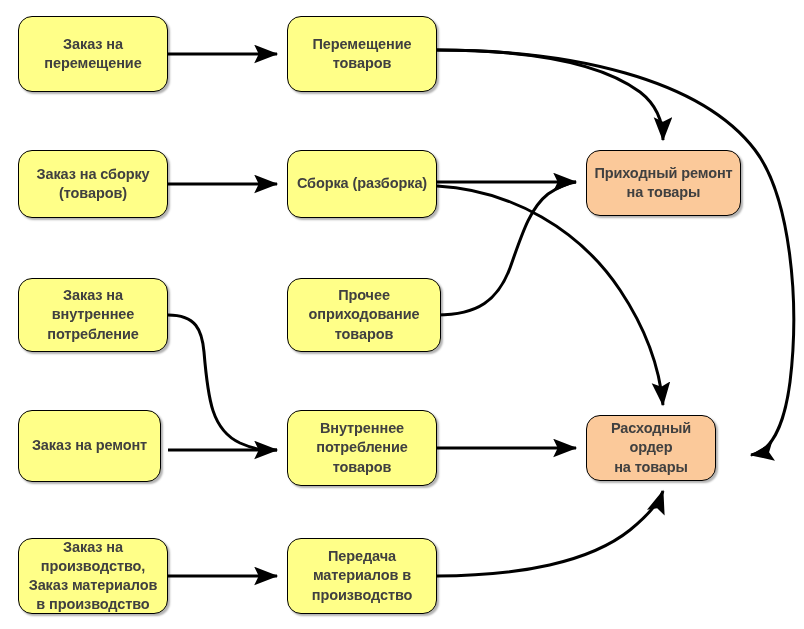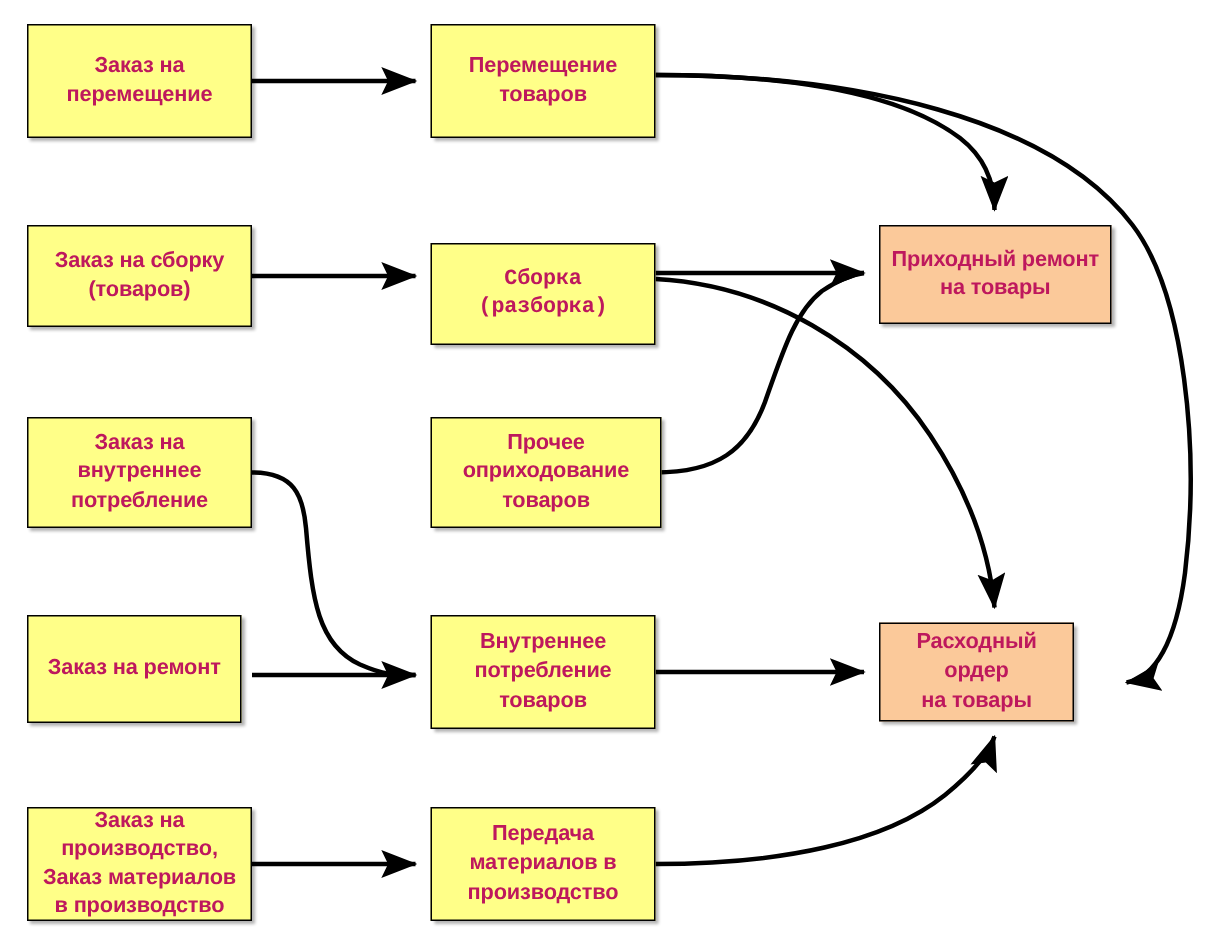--- a/index.html
+++ b/index.html
@@ -34,25 +34,25 @@
     stroke-linejoin: round;
   }
   .node {
     position: absolute;
     box-sizing: border-box;
     display: flex;
     align-items: center;
     justify-content: center;
     text-align: center;
     border: 1.6px solid #000000;
-    border-radius: 0;
+    border-radius: 14px;
     font-size: 14.5px;
     font-weight: bold;
     line-height: 1.32;
-    color: #be185d;
+    color: #404040;
     letter-spacing: -0.1px;
     z-index: 2;
     box-shadow: 2px 2px 2px rgba(0,0,0,0.30);
     white-space: pre-line;
     padding: 2px 5px;
   }
   .node.source {
     background: #ffff88;
   }
   .node.process {
@@ -107,21 +107,21 @@
       <div class="node source" style="left: 18px; top: 278px; width: 150px; height: 74px;">Заказ на
 внутреннее
 потребление</div>
       <div class="node source" style="left: 18px; top: 410px; width: 143px; height: 72px;">Заказ на ремонт</div>
       <div class="node source" style="left: 18px; top: 538px; width: 150px; height: 76px;">Заказ на
 производство,
 Заказ материалов
 в производство</div>
       <div class="node process" style="left: 287px; top: 16px; width: 150px; height: 76px;">Перемещение
 товаров</div>
-      <div class="node process" style="left: 287px; top: 162px; width: 150px; height: 68px; font-family: Liberation Mono, monospace;">Сборка (разборка)</div>
+      <div class="node process" style="left: 287px; top: 150px; width: 150px; height: 68px;">Сборка (разборка)</div>
       <div class="node process" style="left: 287px; top: 278px; width: 154px; height: 74px;">Прочее
 оприходование
 товаров</div>
       <div class="node process" style="left: 287px; top: 410px; width: 150px; height: 76px;">Внутреннее
 потребление
 товаров</div>
       <div class="node process" style="left: 287px; top: 538px; width: 150px; height: 76px;">Передача
 материалов в
 производство</div>
       <div class="node order" style="left: 586px; top: 150px; width: 155px; height: 66px;">Приходный ремонт

